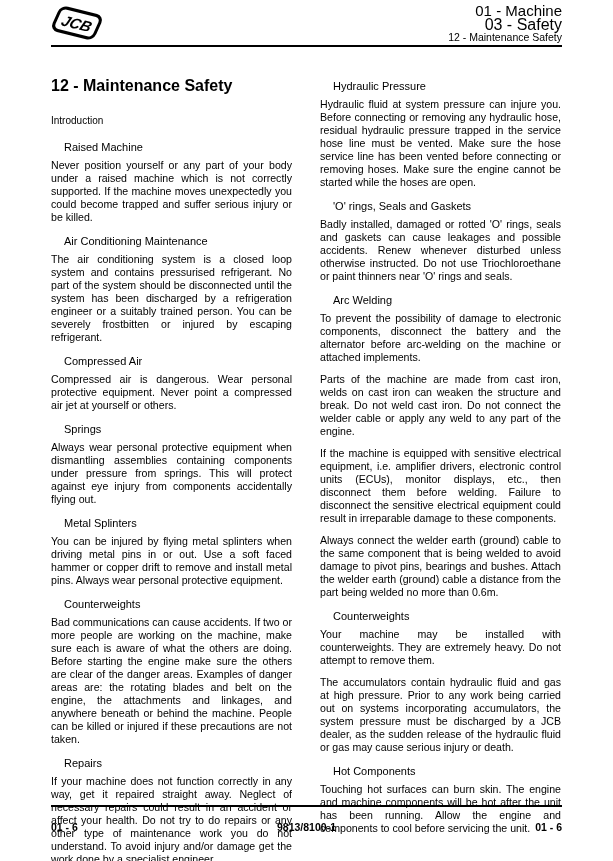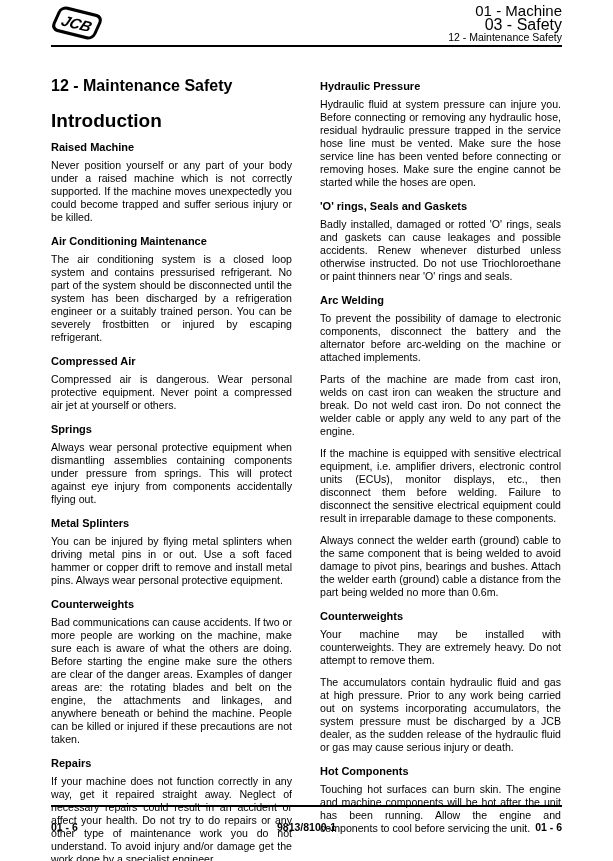--- a/index.html
+++ b/index.html
@@ -46,29 +46,29 @@
   }
   .col { width: 241px; }
 
   .doc-title {
     font-size: 16px;
     font-weight: bold;
     margin: 14px 0 0 0;
     line-height: 19px;
   }
   .intro-title {
-    font-size: 19px;
-    font-weight: bold;
+    font-size: 10px;
+    font-weight: normal;
     margin: 17px 0 6px 0;
     line-height: 18px;
   }
   .section-heading {
     font-size: 11px;
-    font-weight: bold;
-    margin: 10px 0 5px 0;
+    font-weight: normal;
+    margin: 10px 0 5px 13px;
     line-height: 14px;
   }
   .col-right > .section-heading:first-child { margin-top: 17px; }
   .body-para {
     font-size: 10.6px;
     line-height: 13px;
     text-align: justify;
     margin: 0 0 9px 0;
   }
 

